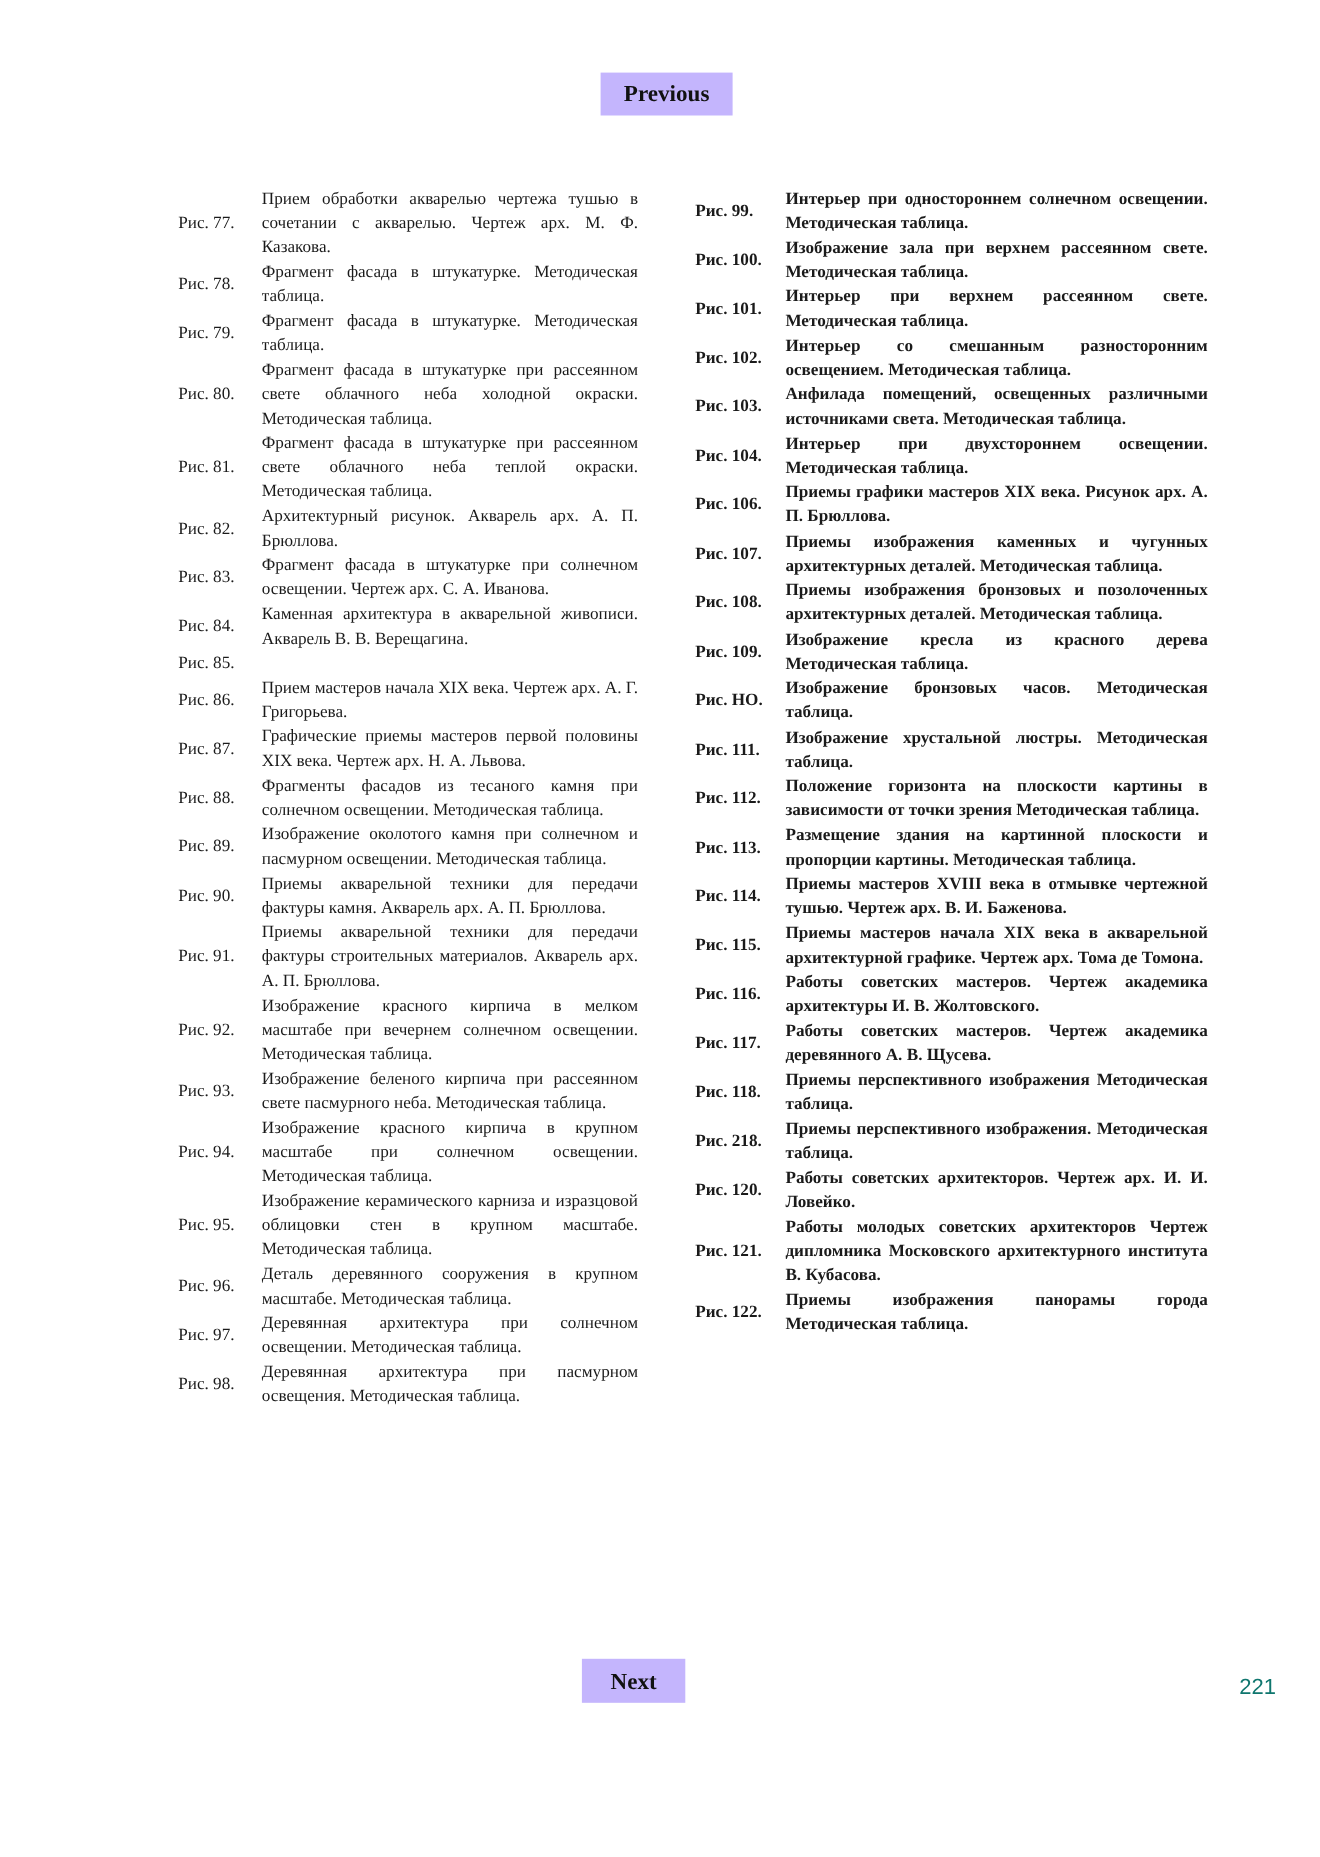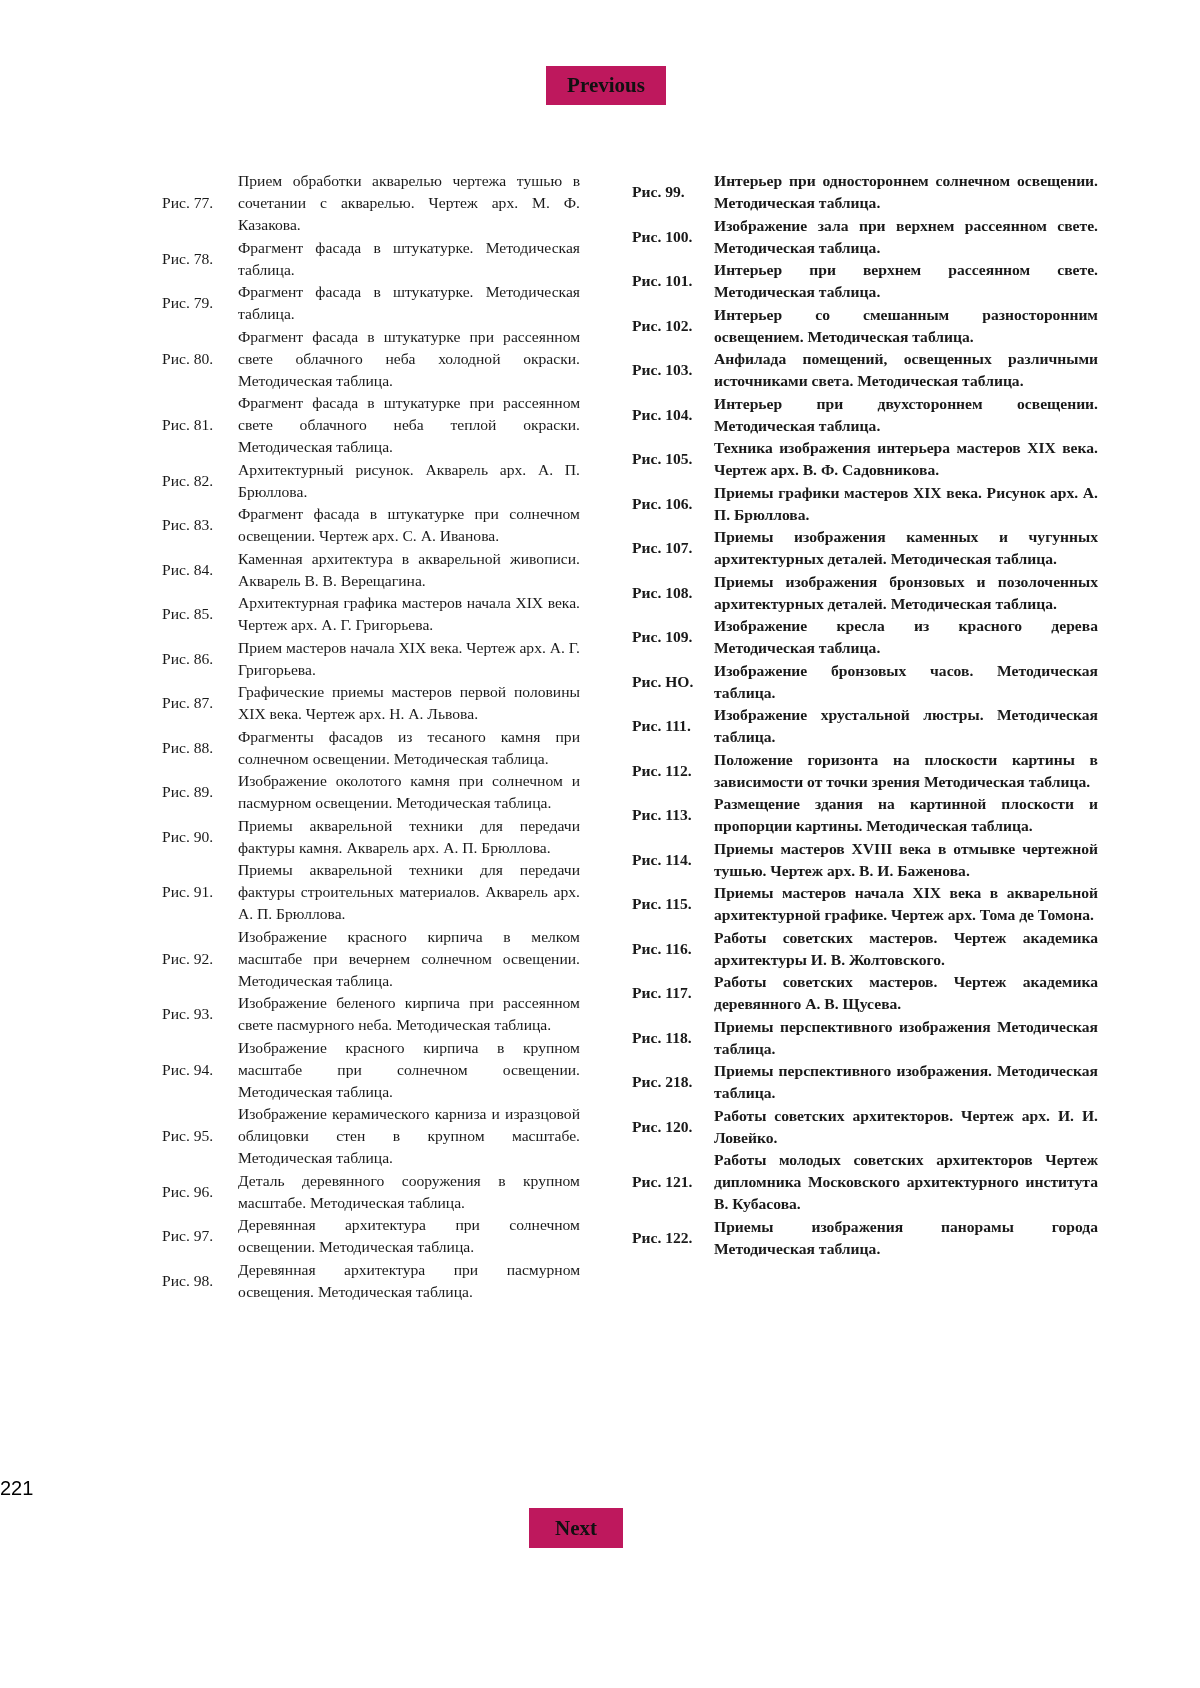--- a/index.html
+++ b/index.html
@@ -1,32 +1,32 @@
 <!DOCTYPE html>
 <html><head>
 <meta charset="utf-8">
 <style>
   html, body { margin: 0; padding: 0; background: #ffffff; }
   body { width: 1200px; height: 1688px; position: relative; overflow: hidden;
          font-family: "Liberation Serif", "DejaVu Serif", serif; color: #1a1a1a; }
-  .nav-btn { position: absolute; background: #be185d; color: #111;
+  .nav-btn { position: absolute; background: #c4b5fd; color: #111;
              font-family: "Liberation Serif", serif; font-weight: bold; font-size: 21px;
              display: flex; align-items: center; justify-content: center; cursor: pointer; }
   #prev { left: 546px; top: 66px; width: 120px; height: 39px; }
   #next { left: 529px; top: 1508px; width: 94px; height: 40px; text-align: center; }
   .col { position: absolute; top: 170px; font-size: 15.6px; line-height: 22px; }
   #col-left { left: 118px; width: 462px; }
   #col-right { left: 632px; width: 466px; font-weight: bold; }
   .entry { display: flex; align-items: center; margin-bottom: 0.5px; }
   .num { flex: 0 0 auto; white-space: nowrap; padding-right: 6px; }
   #col-left .num { width: 70px; margin-left: 44px; }
   #col-right .num { width: 76px; }
   .txt { flex: 1 1 auto; text-align: justify; text-align-last: left; }
-  #page-number { position: absolute; left: 0; width: 1160px; top: 1477px; text-align: left;
-                 font-family: "Liberation Sans", sans-serif; font-size: 20px; color: #000000; }
+  #page-number { position: absolute; left: 0; width: 1160px; top: 1523px; text-align: right;
+                 font-family: "Liberation Sans", sans-serif; font-size: 20px; color: #0f766e; }
 </style>
 </head>
 <body>
 
 <div id="prev" class="nav-btn">Previous</div>
 
 <div id="col-left" class="col">
     <div class="entry">
       <span class="num">Рис. 77.</span>
       <span class="txt">Прием обработки акварелью чертежа тушью в сочетании с акварелью. Чертеж арх. М. Ф. Казакова.</span>
@@ -54,21 +54,20 @@
     <div class="entry">
       <span class="num">Рис. 83.</span>
       <span class="txt">Фрагмент фасада в штукатурке при солнечном освещении. Чертеж арх. С. А. Иванова.</span>
     </div>
     <div class="entry">
       <span class="num">Рис. 84.</span>
       <span class="txt">Каменная архитектура в акварельной живописи. Акварель В. В. Верещагина.</span>
     </div>
     <div class="entry">
       <span class="num">Рис. 85.</span>
-      <span class="txt">Архитектурная графика мастеров начала XIX века. Чертеж арх. А. Г. Григорьева.</span>
     </div>
     <div class="entry">
       <span class="num">Рис. 86.</span>
       <span class="txt">Прием мастеров начала XIX века. Чертеж арх. А. Г. Григорьева.</span>
     </div>
     <div class="entry">
       <span class="num">Рис. 87.</span>
       <span class="txt">Графические приемы мастеров первой половины XIX века. Чертеж арх. Н. А. Львова.</span>
     </div>
     <div class="entry">
@@ -135,24 +134,20 @@
     </div>
     <div class="entry">
       <span class="num">Рис. 103.</span>
       <span class="txt">Анфилада помещений, освещенных различными источниками света. Методическая таблица.</span>
     </div>
     <div class="entry">
       <span class="num">Рис. 104.</span>
       <span class="txt">Интерьер при двухстороннем освещении. Методическая таблица.</span>
     </div>
     <div class="entry">
-      <span class="num">Рис. 105.</span>
-      <span class="txt">Техника изображения интерьера мастеров XIX века. Чертеж арх. В. Ф. Садовникова.</span>
-    </div>
-    <div class="entry">
       <span class="num">Рис. 106.</span>
       <span class="txt">Приемы графики мастеров XIX века. Рисунок арх. А. П. Брюллова.</span>
     </div>
     <div class="entry">
       <span class="num">Рис. 107.</span>
       <span class="txt">Приемы изображения каменных и чугунных архитектурных деталей. Методическая таблица.</span>
     </div>
     <div class="entry">
       <span class="num">Рис. 108.</span>
       <span class="txt">Приемы изображения бронзовых и позолоченных архитектурных деталей. Методическая таблица.</span>

